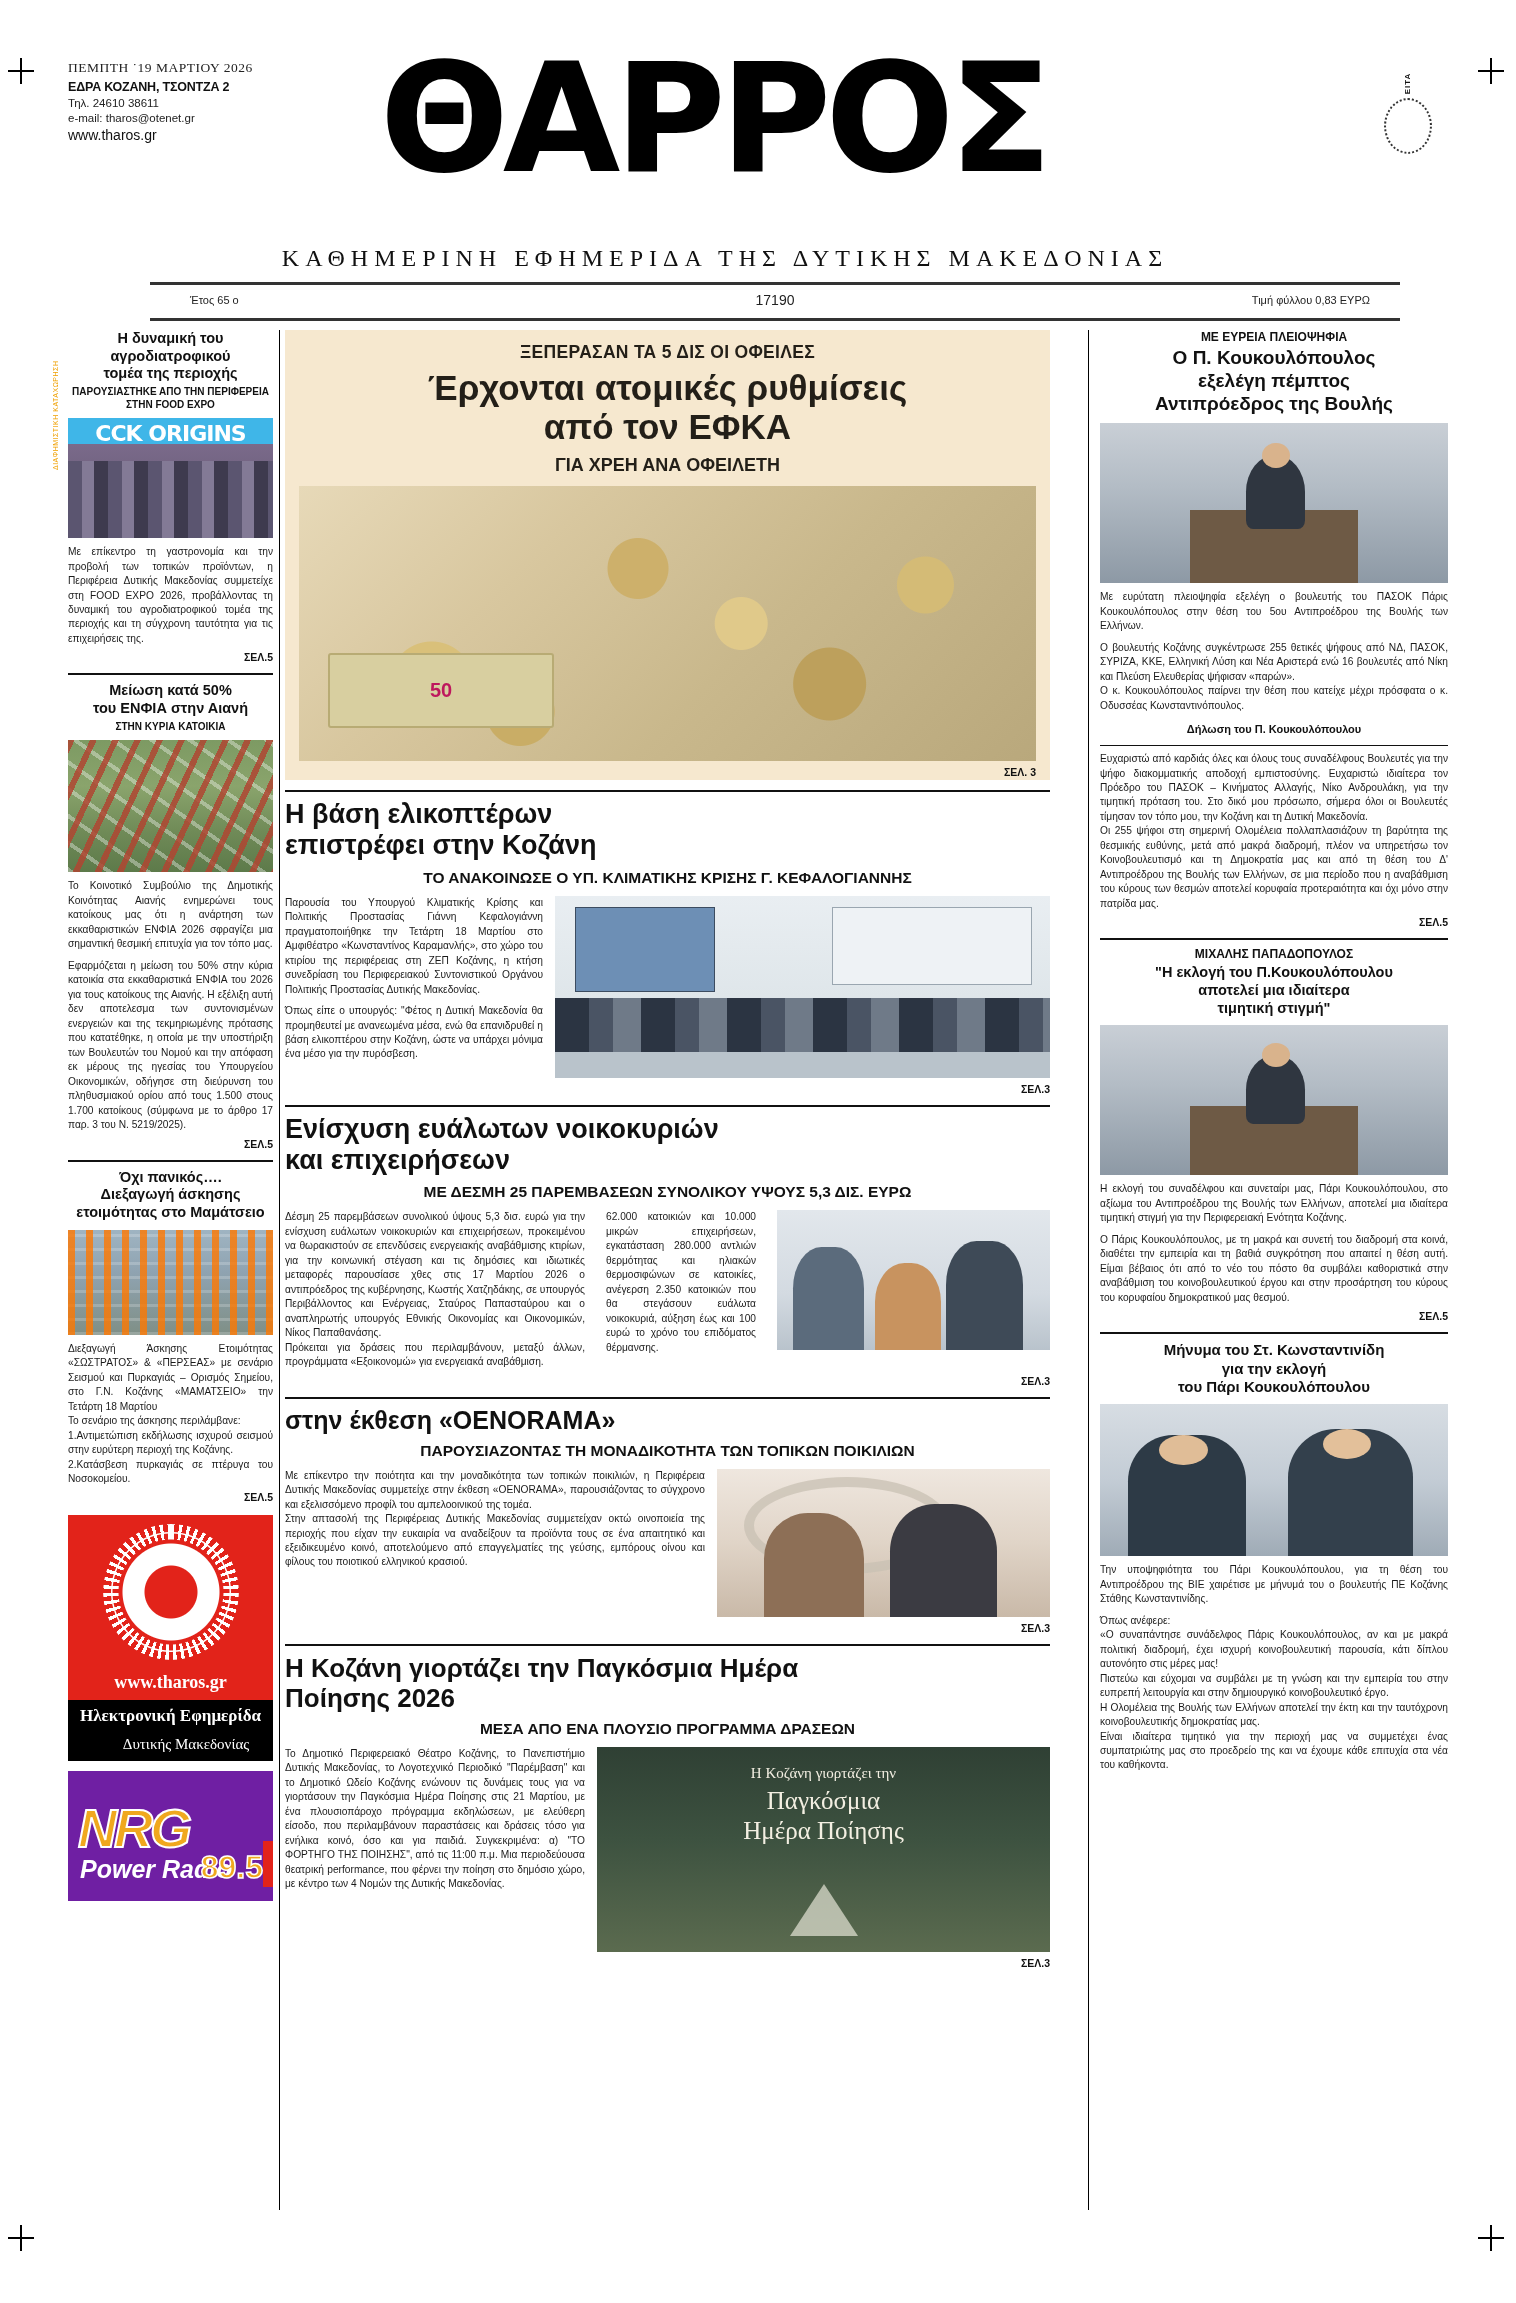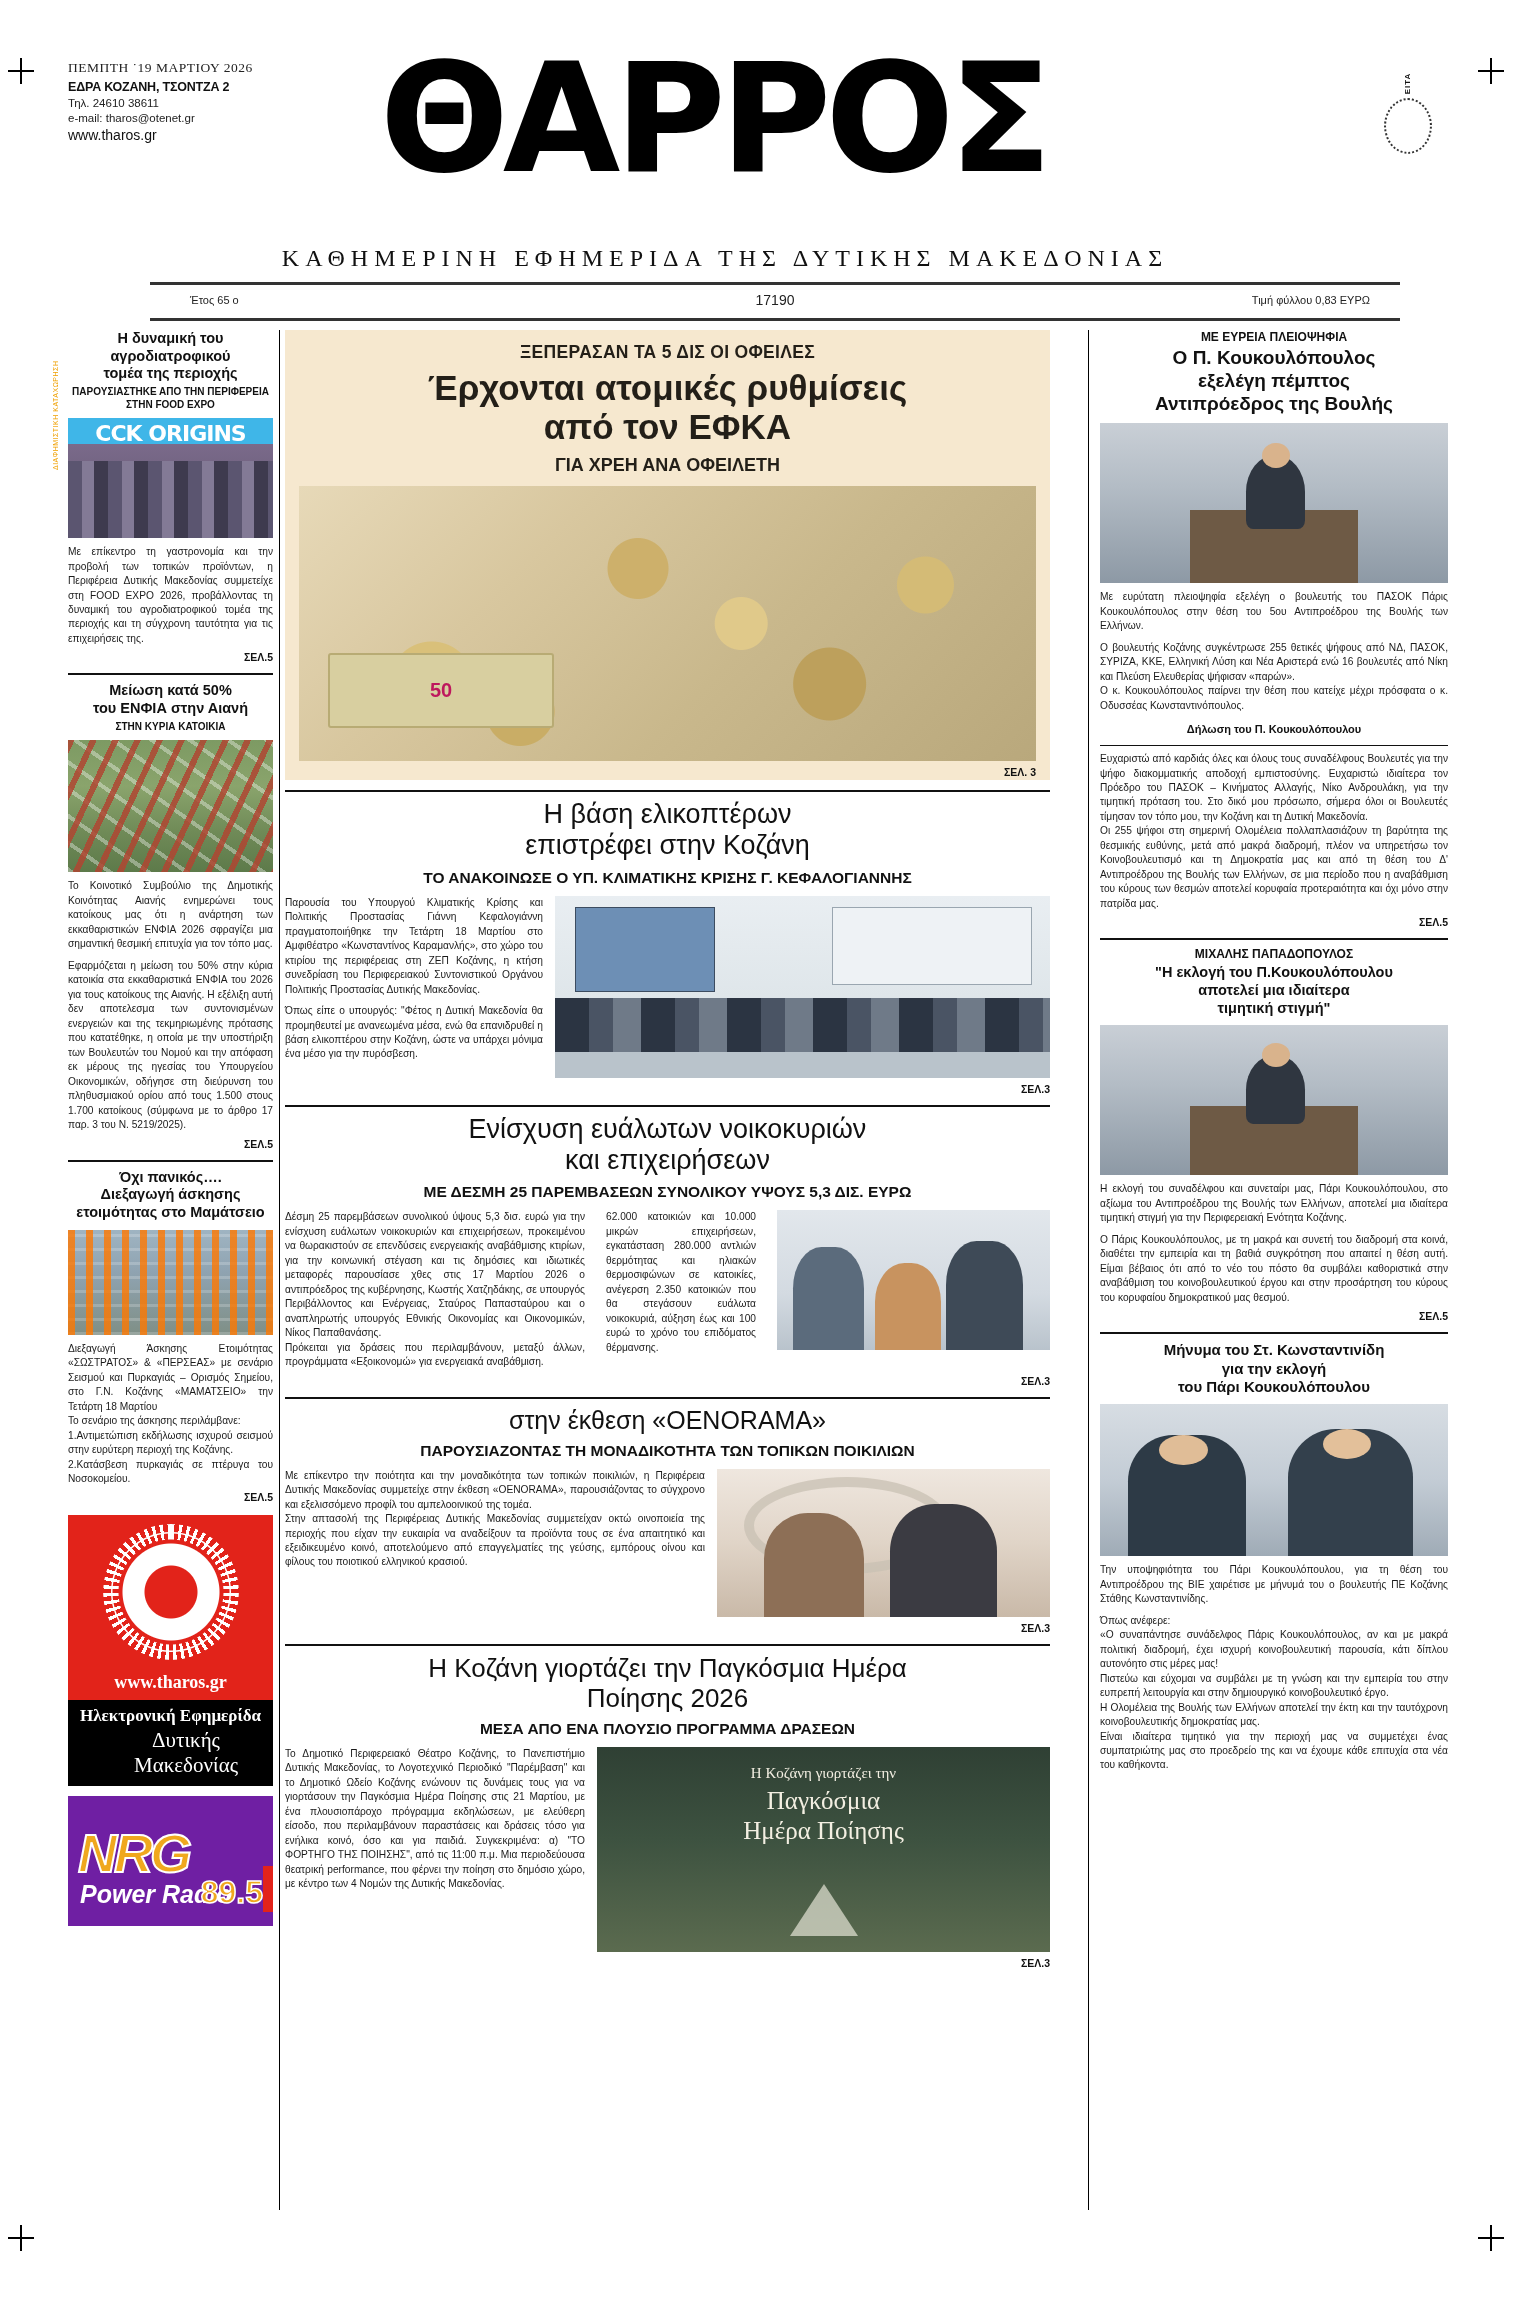--- a/index.html
+++ b/index.html
@@ -126,37 +126,37 @@
   .ph-two .h1{position:absolute;left:17%;bottom:60%;width:14%;height:20%;background:#e0bd97;border-radius:50%;}
   .ph-two .h2{position:absolute;left:64%;bottom:64%;width:14%;height:20%;background:#e3c09a;border-radius:50%;}
 
   
   .lead{background:#f6e8cf;padding:12px 14px 2px;}
   .lead .k{font-weight:bold;font-size:17.5px;text-align:center;letter-spacing:.3px;color:#231f18;}
   .lead .t{font-weight:bold;font-size:35px;text-align:center;line-height:1.1;margin-top:6px;color:#231f18;}
   .lead .t2{font-weight:bold;font-size:35px;text-align:center;line-height:1.1;color:#231f18;}
   .lead .s{font-weight:bold;font-size:18px;text-align:center;margin-top:9px;color:#231f18;}
 
-  .mid-h1{font-weight:normal;font-size:27px;text-align:center;line-height:1.16;}
+  .mid-h1{font-weight:bold;font-size:27px;text-align:left;line-height:1.16;}
   .mid-h2{font-weight:bold;font-size:15.5px;text-align:center;margin-top:7px;}
 
   
   .ad-red{background:#e2231a;position:relative;}
   .ad-red .logo{position:absolute;left:50%;top:9%;transform:translateX(-50%);
      width:120px;height:120px;border-radius:50%;
      background:radial-gradient(circle,#e2231a 0 26px, #fff 27px 48px, #e2231a 49px 58px, #fff 59px 60px);}
   .ad-red .logo:after{content:"";position:absolute;inset:-8px;border-radius:50%;
      background:repeating-conic-gradient(#fff 0 3deg, rgba(0,0,0,0) 3deg 7deg);
      -webkit-mask:radial-gradient(circle, rgba(0,0,0,0) 0 52px, #000 53px 72px);
      mask:radial-gradient(circle, rgba(0,0,0,0) 0 52px, #000 53px 72px);}
   .ad-red .url{position:absolute;left:0;right:0;bottom:7px;text-align:center;color:#fff;
      font-family:"Liberation Serif",serif;font-weight:bold;font-size:18px;}
   .ad-black{background:#000;color:#fff;text-align:center;font-family:"Liberation Serif",serif;padding:6px 0 8px;}
   .ad-black .l1{font-size:17px;font-weight:bold;}
-  .ad-black .l2{font-size:21px;margin-top:2px;padding-left:31px;}
+  .ad-black .l2{font-size:15px;margin-top:10px;padding-left:31px;}
   .ad-nrg{background:#6f1fa3;position:relative;}
   .ad-nrg .nrg{position:absolute;left:10px;top:26px;font-weight:bold;font-style:italic;font-size:54px;
      color:#f0a81e;-webkit-text-stroke:2px #fff;letter-spacing:-3px;}
   .ad-nrg .pr{position:absolute;left:12px;top:84px;font-weight:bold;font-style:italic;font-size:25px;color:#fff;}
   .ad-nrg .fr{position:absolute;right:10px;top:78px;font-weight:bold;font-size:32px;color:#f0a81e;
      -webkit-text-stroke:1.5px #fff;}
   .ad-nrg .bar{position:absolute;right:0;top:70px;width:10px;height:46px;background:#e2231a;}
 
   .sidetag{position:absolute;left:52px;top:470px;transform:rotate(-90deg);transform-origin:left top;
      font-size:7px;color:#f0a000;letter-spacing:.5px;white-space:nowrap;}

